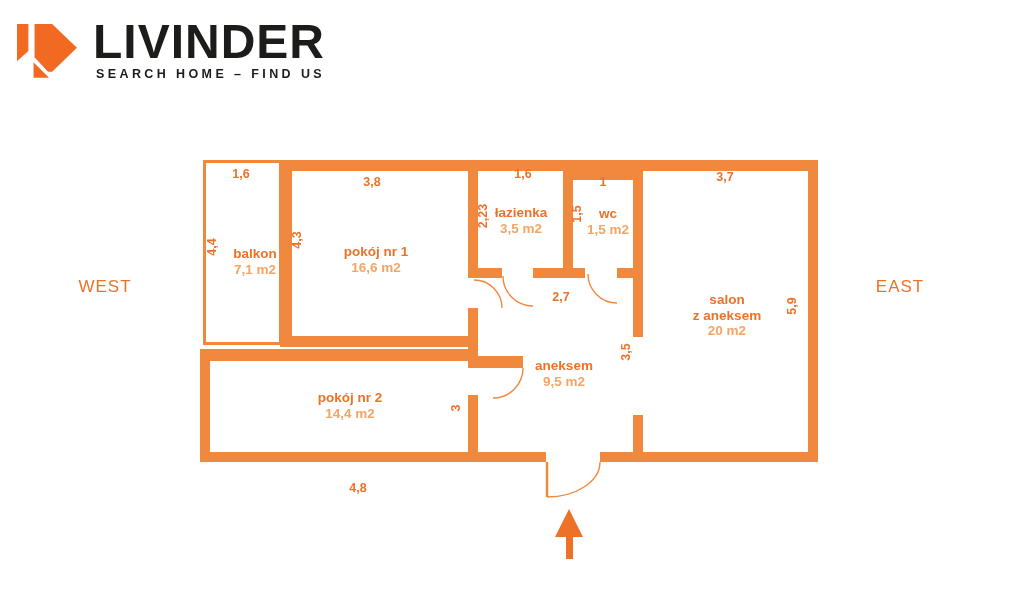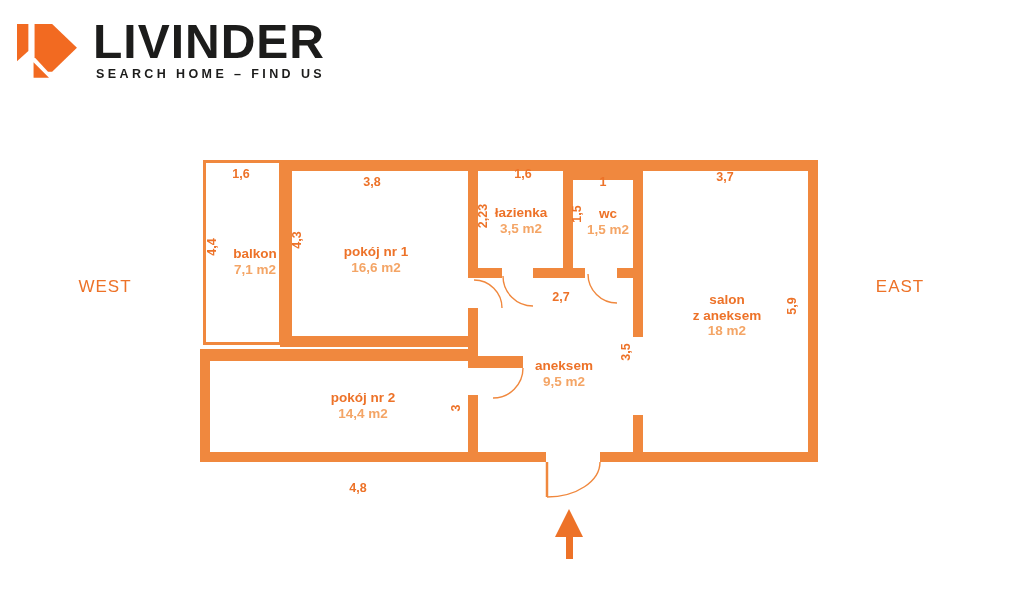--- a/index.html
+++ b/index.html
@@ -129,27 +129,27 @@
           <div class="rname">łazienka</div>
           <div class="rarea">3,5 m2</div>
         </div>
         <div class="room-label" style="left: 608px; top: 206px;">
           <div class="rname">wc</div>
           <div class="rarea">1,5 m2</div>
         </div>
         <div class="room-label" style="left: 727px; top: 292px;">
           <div class="rname">salon</div>
           <div class="rname">z aneksem</div>
-          <div class="rarea">18 m2</div>
+          <div class="rarea">20 m2</div>
         </div>
         <div class="room-label" style="left: 564px; top: 358px;">
           <div class="rname">aneksem</div>
           <div class="rarea">9,5 m2</div>
         </div>
-        <div class="room-label" style="left: 363px; top: 390px;">
+        <div class="room-label" style="left: 350px; top: 390px;">
           <div class="rname">pokój nr 2</div>
           <div class="rarea">14,4 m2</div>
         </div>
         <span class="dim" style="left: 241px; top: 174px;">1,6</span>
         <span class="dim" style="left: 372px; top: 182px;">3,8</span>
         <span class="dim" style="left: 523px; top: 174px;">1,6</span>
         <span class="dim" style="left: 603px; top: 182px;">1</span>
         <span class="dim" style="left: 725px; top: 177px;">3,7</span>
         <span class="dim" style="left: 561px; top: 288px; margin-top: 9px;">2,7</span>
         <span class="dim" style="left: 358px; top: 442px; margin-top: 46px;">4,8</span>

